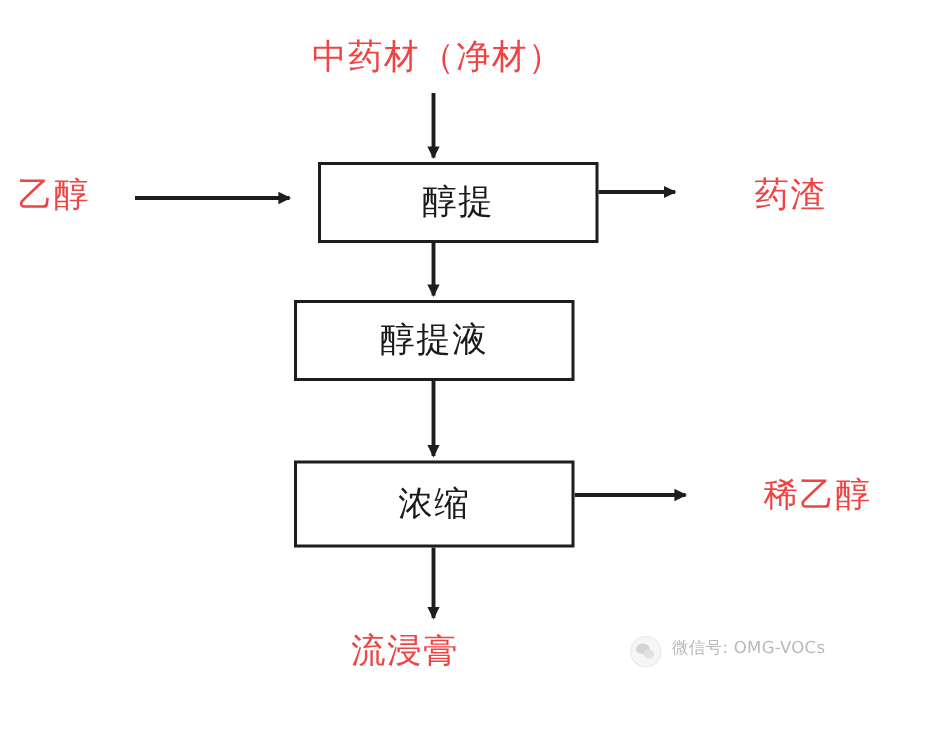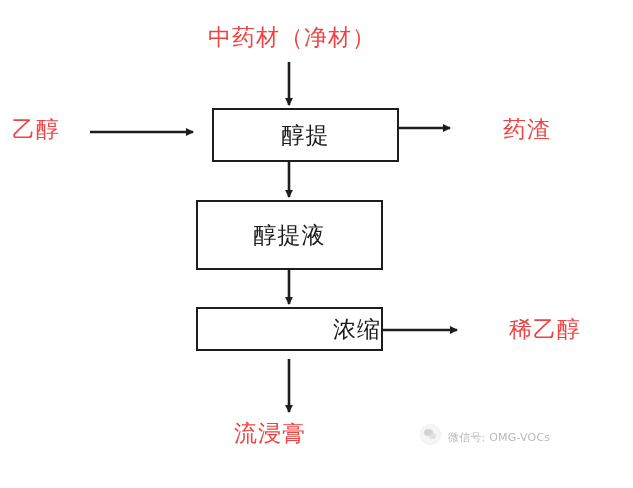--- a/index.html
+++ b/index.html
@@ -45,22 +45,22 @@
   }
   .process-box .box-label {
     font-size: 23px;
     line-height: 1;
     letter-spacing: 1px;
     color: #1a1a1a;
     white-space: nowrap;
   }
 
   #box-alcohol-extraction { left: 212px; top: 108px; width: 187px; height: 54px; }
-  #box-alcohol-extract-liquid { left: 196px; top: 200px; width: 187px; height: 70px; }
-  #box-concentration { left: 196px; top: 307px; width: 187px; height: 44px; justify-content: flex-end; }
+  #box-alcohol-extract-liquid { left: 196px; top: 200px; width: 187px; height: 54px; }
+  #box-concentration { left: 196px; top: 307px; width: 187px; height: 58px; }
 
   
   .stream-label {
     position: absolute;
     font-size: 23px;
     line-height: 1;
     letter-spacing: 1px;
     color: #ef4444;
     white-space: nowrap;
     font-family: Liberation Mono, monospace;
@@ -71,21 +71,21 @@
   #label-residue      { left: 459px; top: 120px; margin-left: 44px; }
   #label-dilute-ethanol { left: 466px; top: 320px; margin-left: 43px; }
   #label-fluid-extract { left: 234px; top: 424px; }
 
   
   #watermark {
     position: absolute;
     left: 420px;
     top: 424px;
     display: flex;
-    align-items: flex-end;
+    align-items: flex-start;
     gap: 7px;
     opacity: 0.62;
   }
   #watermark .wm-logo {
     width: 19px;
     height: 19px;
     border-radius: 50%;
     background: #f2f2f2;
     border: 1px solid #e2e2e2;
     position: relative;

